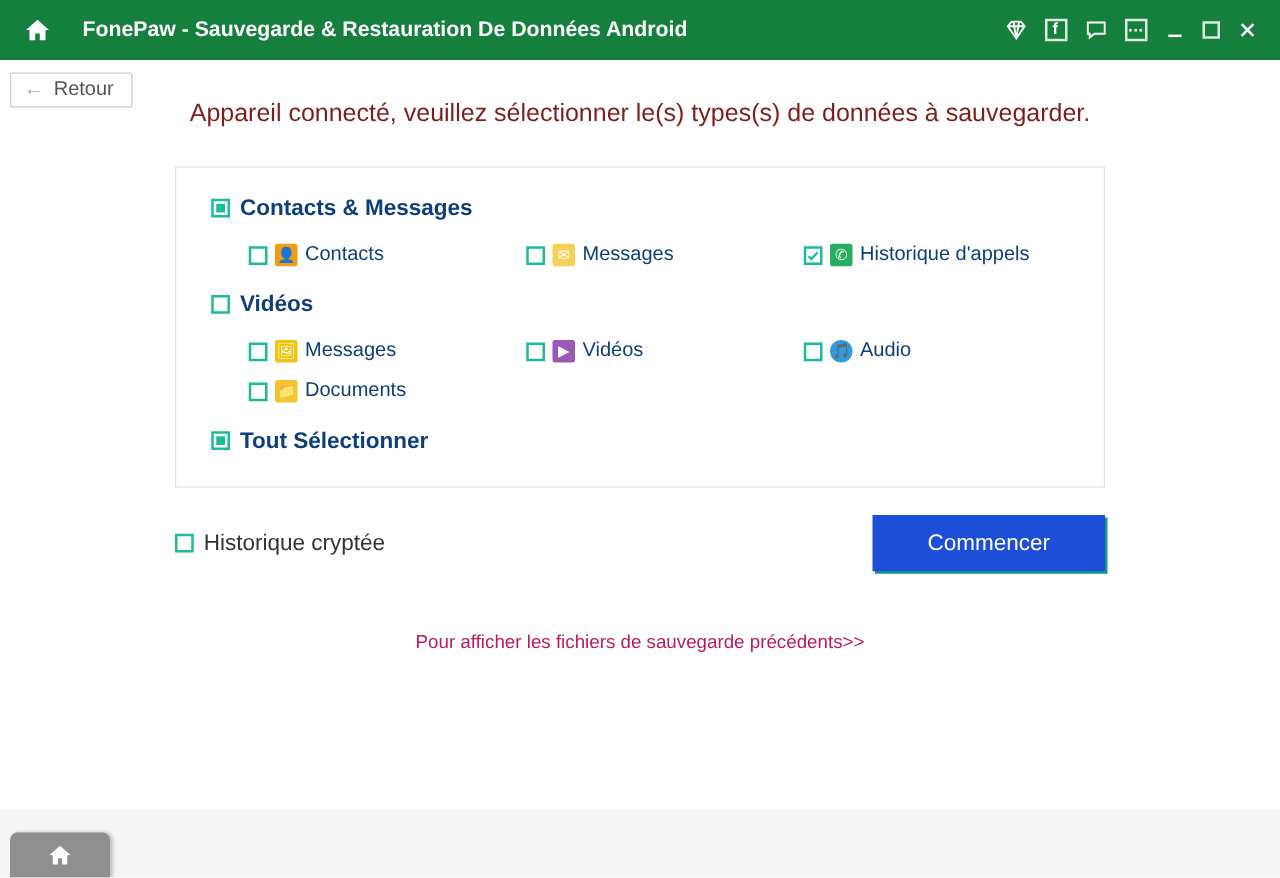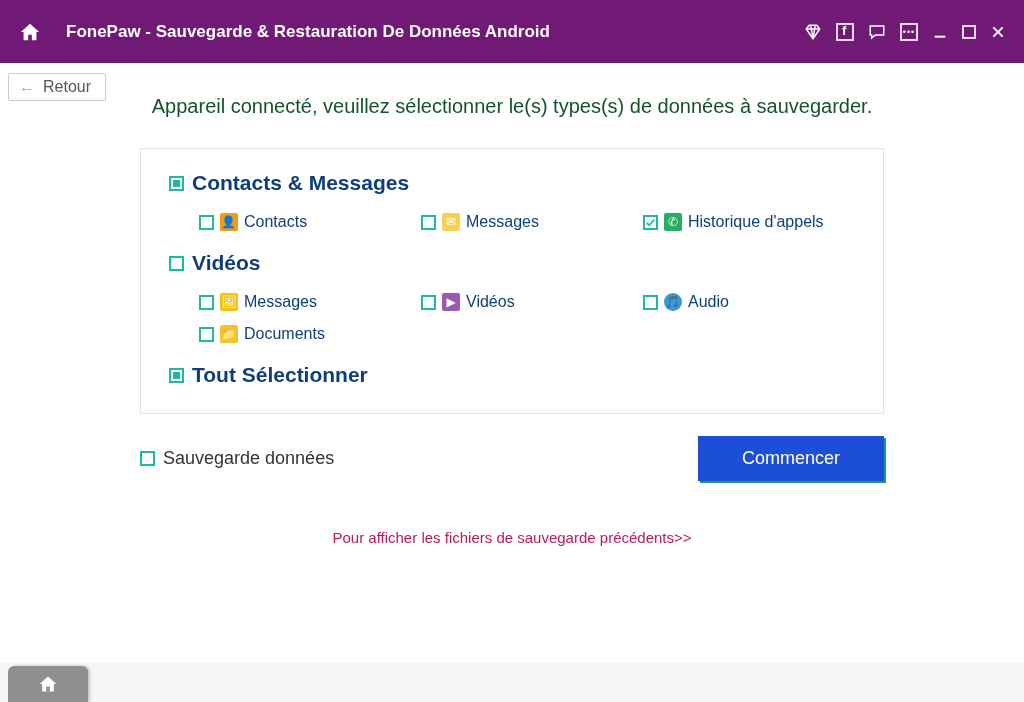--- a/index.html
+++ b/index.html
@@ -1,29 +1,29 @@
 <!DOCTYPE html>
 <html><head>
 <meta charset="utf-8">
 <style>
   * { box-sizing: border-box; margin: 0; padding: 0; }
   body { font-family: -apple-system, "Segoe UI", Arial, sans-serif; background: #f5f5f5; width: 1024px; height: 702px; overflow: hidden; position: relative; }
-  .titlebar { background: #701a75; height: 63px; display: flex; align-items: center; padding: 0 18px 0 12px; color: #fff; }
+  .titlebar { background: #15803d; height: 48px; display: flex; align-items: center; padding: 0 18px 0 12px; color: #fff; }
   .titlebar .home-btn { width: 36px; height: 36px; display:flex; align-items:center; justify-content:center; margin-right: 18px; cursor:pointer;}
   .titlebar .title { font-size: 17px; font-weight: 600; flex:1;}
   .titlebar .win-controls { display:flex; gap: 14px; align-items:center;}
   .titlebar .win-controls span, .titlebar .win-controls div { cursor:pointer; display:flex; align-items:center; justify-content:center;}
   .body-area { background:#fff; position:relative; height: 600px; width:100%; }
   .back-btn { position:absolute; top: 10px; left:8px; border:1px solid #ccc; border-radius:2px; padding: 4px 14px 4px 10px; font-size:16px; color:#555; display:flex; align-items:center; gap:8px; cursor:pointer; background:#fff;}
   .back-btn .arrow { color:#aaa; font-size:16px;}
-  .heading { text-align:center; padding-top: 32px; font-size: 20px; color:#14532d; }
+  .heading { text-align:center; padding-top: 32px; font-size: 20px; color:#7f1d1d; }
   .panel { margin: 30px auto 0 auto; width: 744px; border:1px solid #e3e3e3; padding: 22px 28px 26px 28px;}
   .category-row { display:flex; align-items:center; gap:8px; margin-bottom: 18px; margin-top:6px;}
   .category-row.top { margin-top:0;}
-  .category-label { font-size:21px; font-weight:600; color:#0f3f7a;}
+  .category-label { font-size:18px; font-weight:600; color:#0f3f7a;}
   .items-grid { display:grid; grid-template-columns: 1fr 1fr 1fr; gap: 14px 10px; margin-left: 30px; margin-bottom: 20px;}
   .item { display:flex; align-items:center; gap:6px; font-size:16px; color:#0f3f7a; font-weight:500; cursor:pointer;}
   .checkbox { width:15px; height:15px; border:2px solid #1abc9c; display:inline-flex; align-items:center; justify-content:center; flex-shrink:0; cursor:pointer;}
   .checkbox.filled::after { content:""; width:7px; height:7px; background:#1abc9c; }
   .checkbox.checked svg { display:block;}
   .checkbox svg { display:none; width:11px; height:11px; }
   .icon-box { width:18px; height:18px; display:inline-flex; align-items:center; justify-content:center; border-radius:2px; font-size:12px; color:#fff; flex-shrink:0;}
   .footer-row { width:744px; margin: 22px auto 0 auto; display:flex; align-items:center; justify-content:space-between;}
   .encrypt { display:flex; align-items:center; gap:8px; font-size:18px; color:#333; cursor:pointer;}
   .start-btn { background:#1d4ed8; color:#fff; border:none; padding: 12px 44px; font-size:18px; cursor:pointer; box-shadow: 2px 2px 0 #149a7e;}
@@ -147,21 +147,21 @@
 
     <div class="category-row" style="margin-bottom:0;">
       <span class="checkbox filled"></span>
       <span class="category-label">Tout Sélectionner</span>
     </div>
   </div>
 
   <div class="footer-row">
     <div class="encrypt">
       <span class="checkbox"></span>
-      <span>Sauvegarde données</span>
+      <span>Historique cryptée</span>
     </div>
     <button class="start-btn">Commencer</button>
   </div>
 
   <div class="link-row">
     <a>Pour afficher les fichiers de sauvegarde précédents&gt;&gt;</a>
   </div>
 
 </div>
 

